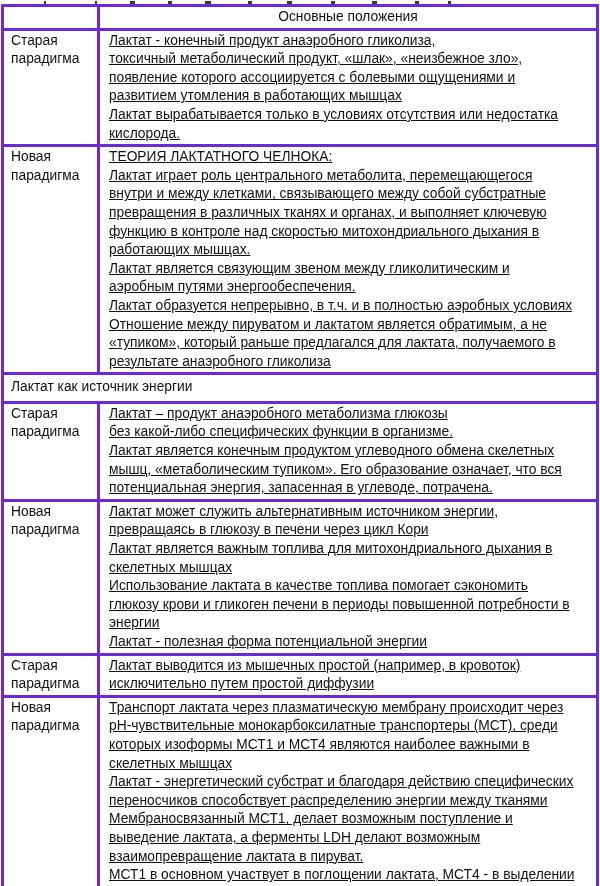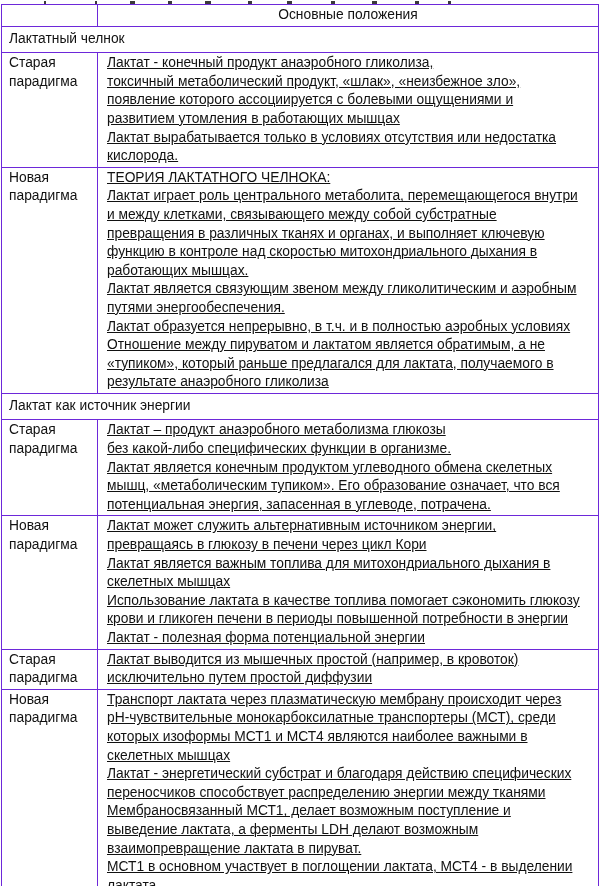--- a/index.html
+++ b/index.html
@@ -27,21 +27,21 @@
     background: #3a3a3a;
   }
   table {
     border-collapse: collapse;
     table-layout: fixed;
     width: 598px;
     margin-left: 1px;
   }
   col.c1 { width: 96px; }
   td {
-    border: 1px solid #6d28d9;
+    border: 3px solid #6d28d9;
     vertical-align: top;
     font-size: 13.8px;
     line-height: 18.6px;
     padding: 1px 18px 1px 9px;
   }
   td.lbl {
     padding: 1px 4px 1px 7px;
   }
   td.hdr {
     text-align: center;
@@ -74,23 +74,20 @@
       <col class="c1">
       <col class="c2">
     </colgroup>
 
   <tbody>
       <tr>
     <td class="lbl hdr"></td>
     <td class="hdr">Основные положения</td>
   </tr>
 
-  <tr>
-    <td colspan="2" class="section">Лактатный челнок</td>
-  </tr>
   <tr>
     <td class="lbl">Старая парадигма</td>
     <td class="txt">
       <div>Лактат - конечный продукт анаэробного гликолиза,</div>
       <div>токсичный метаболический продукт, «шлак», «неизбежное зло», появление которого ассоциируется с болевыми ощущениями и развитием утомления в работающих мышцах</div>
       <div>Лактат вырабатывается только в условиях отсутствия или недостатка кислорода.</div>
     </td>
   </tr>
   <tr>
     <td class="lbl">Новая парадигма</td>

